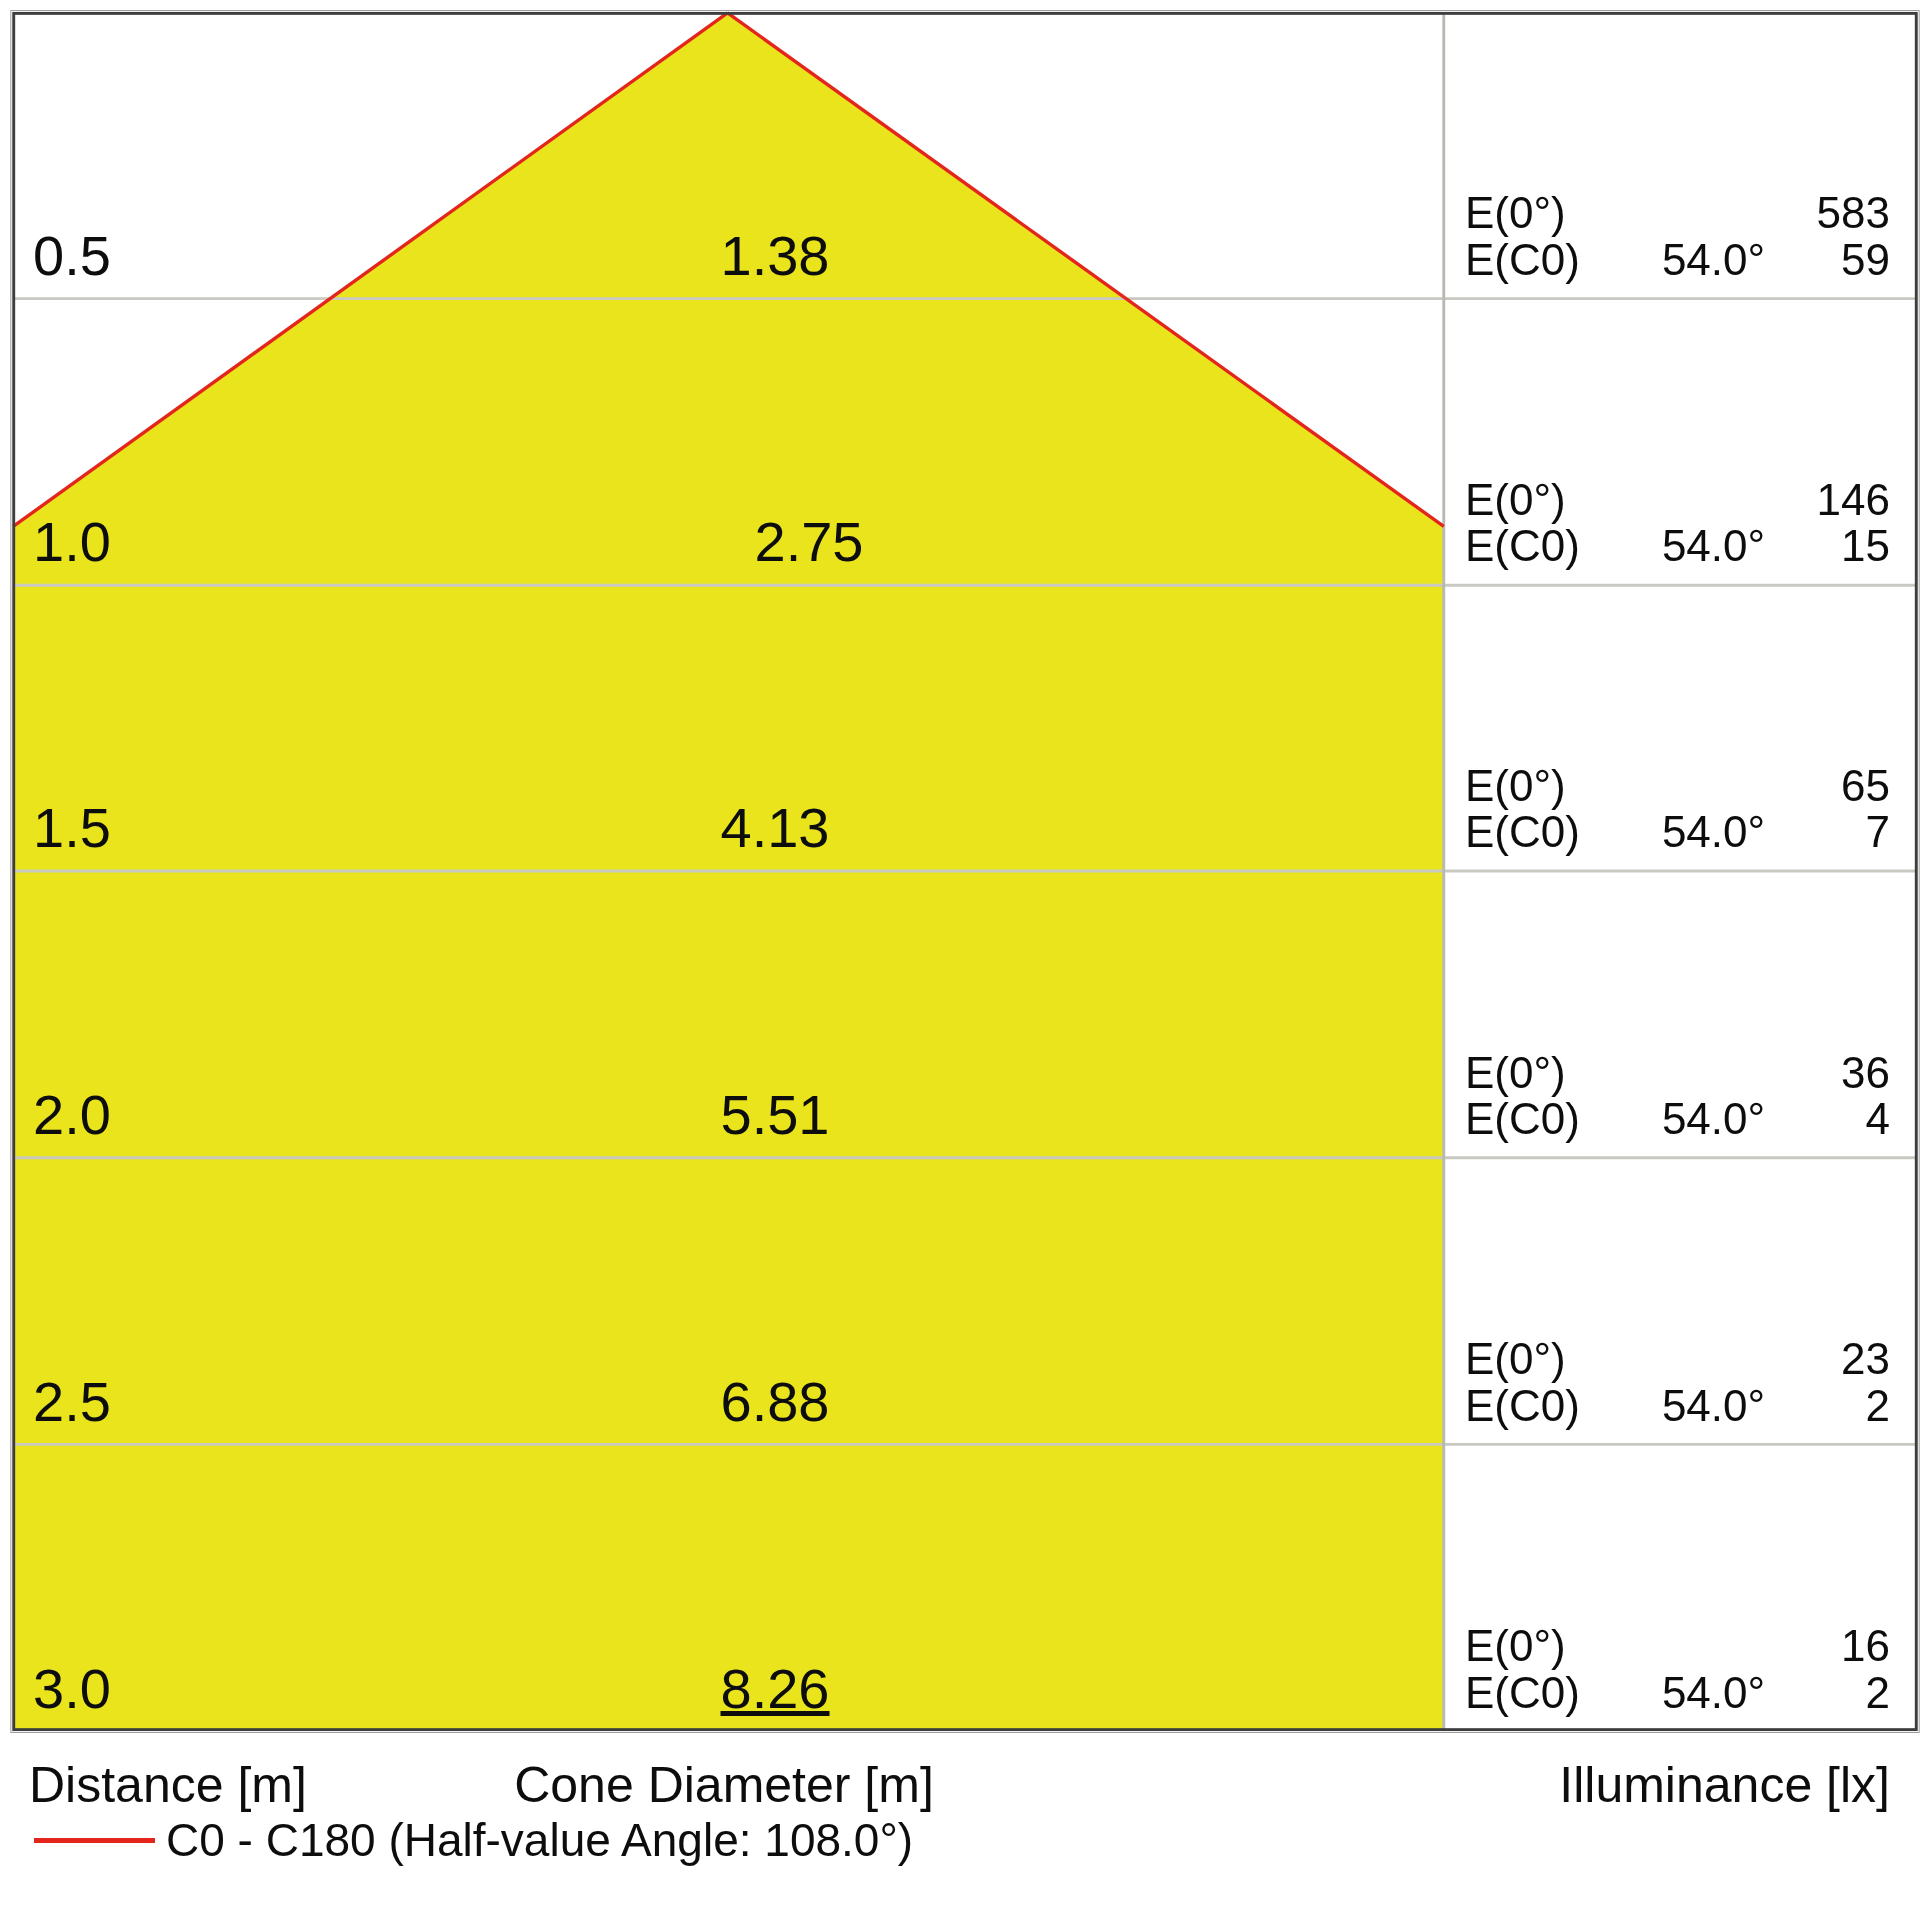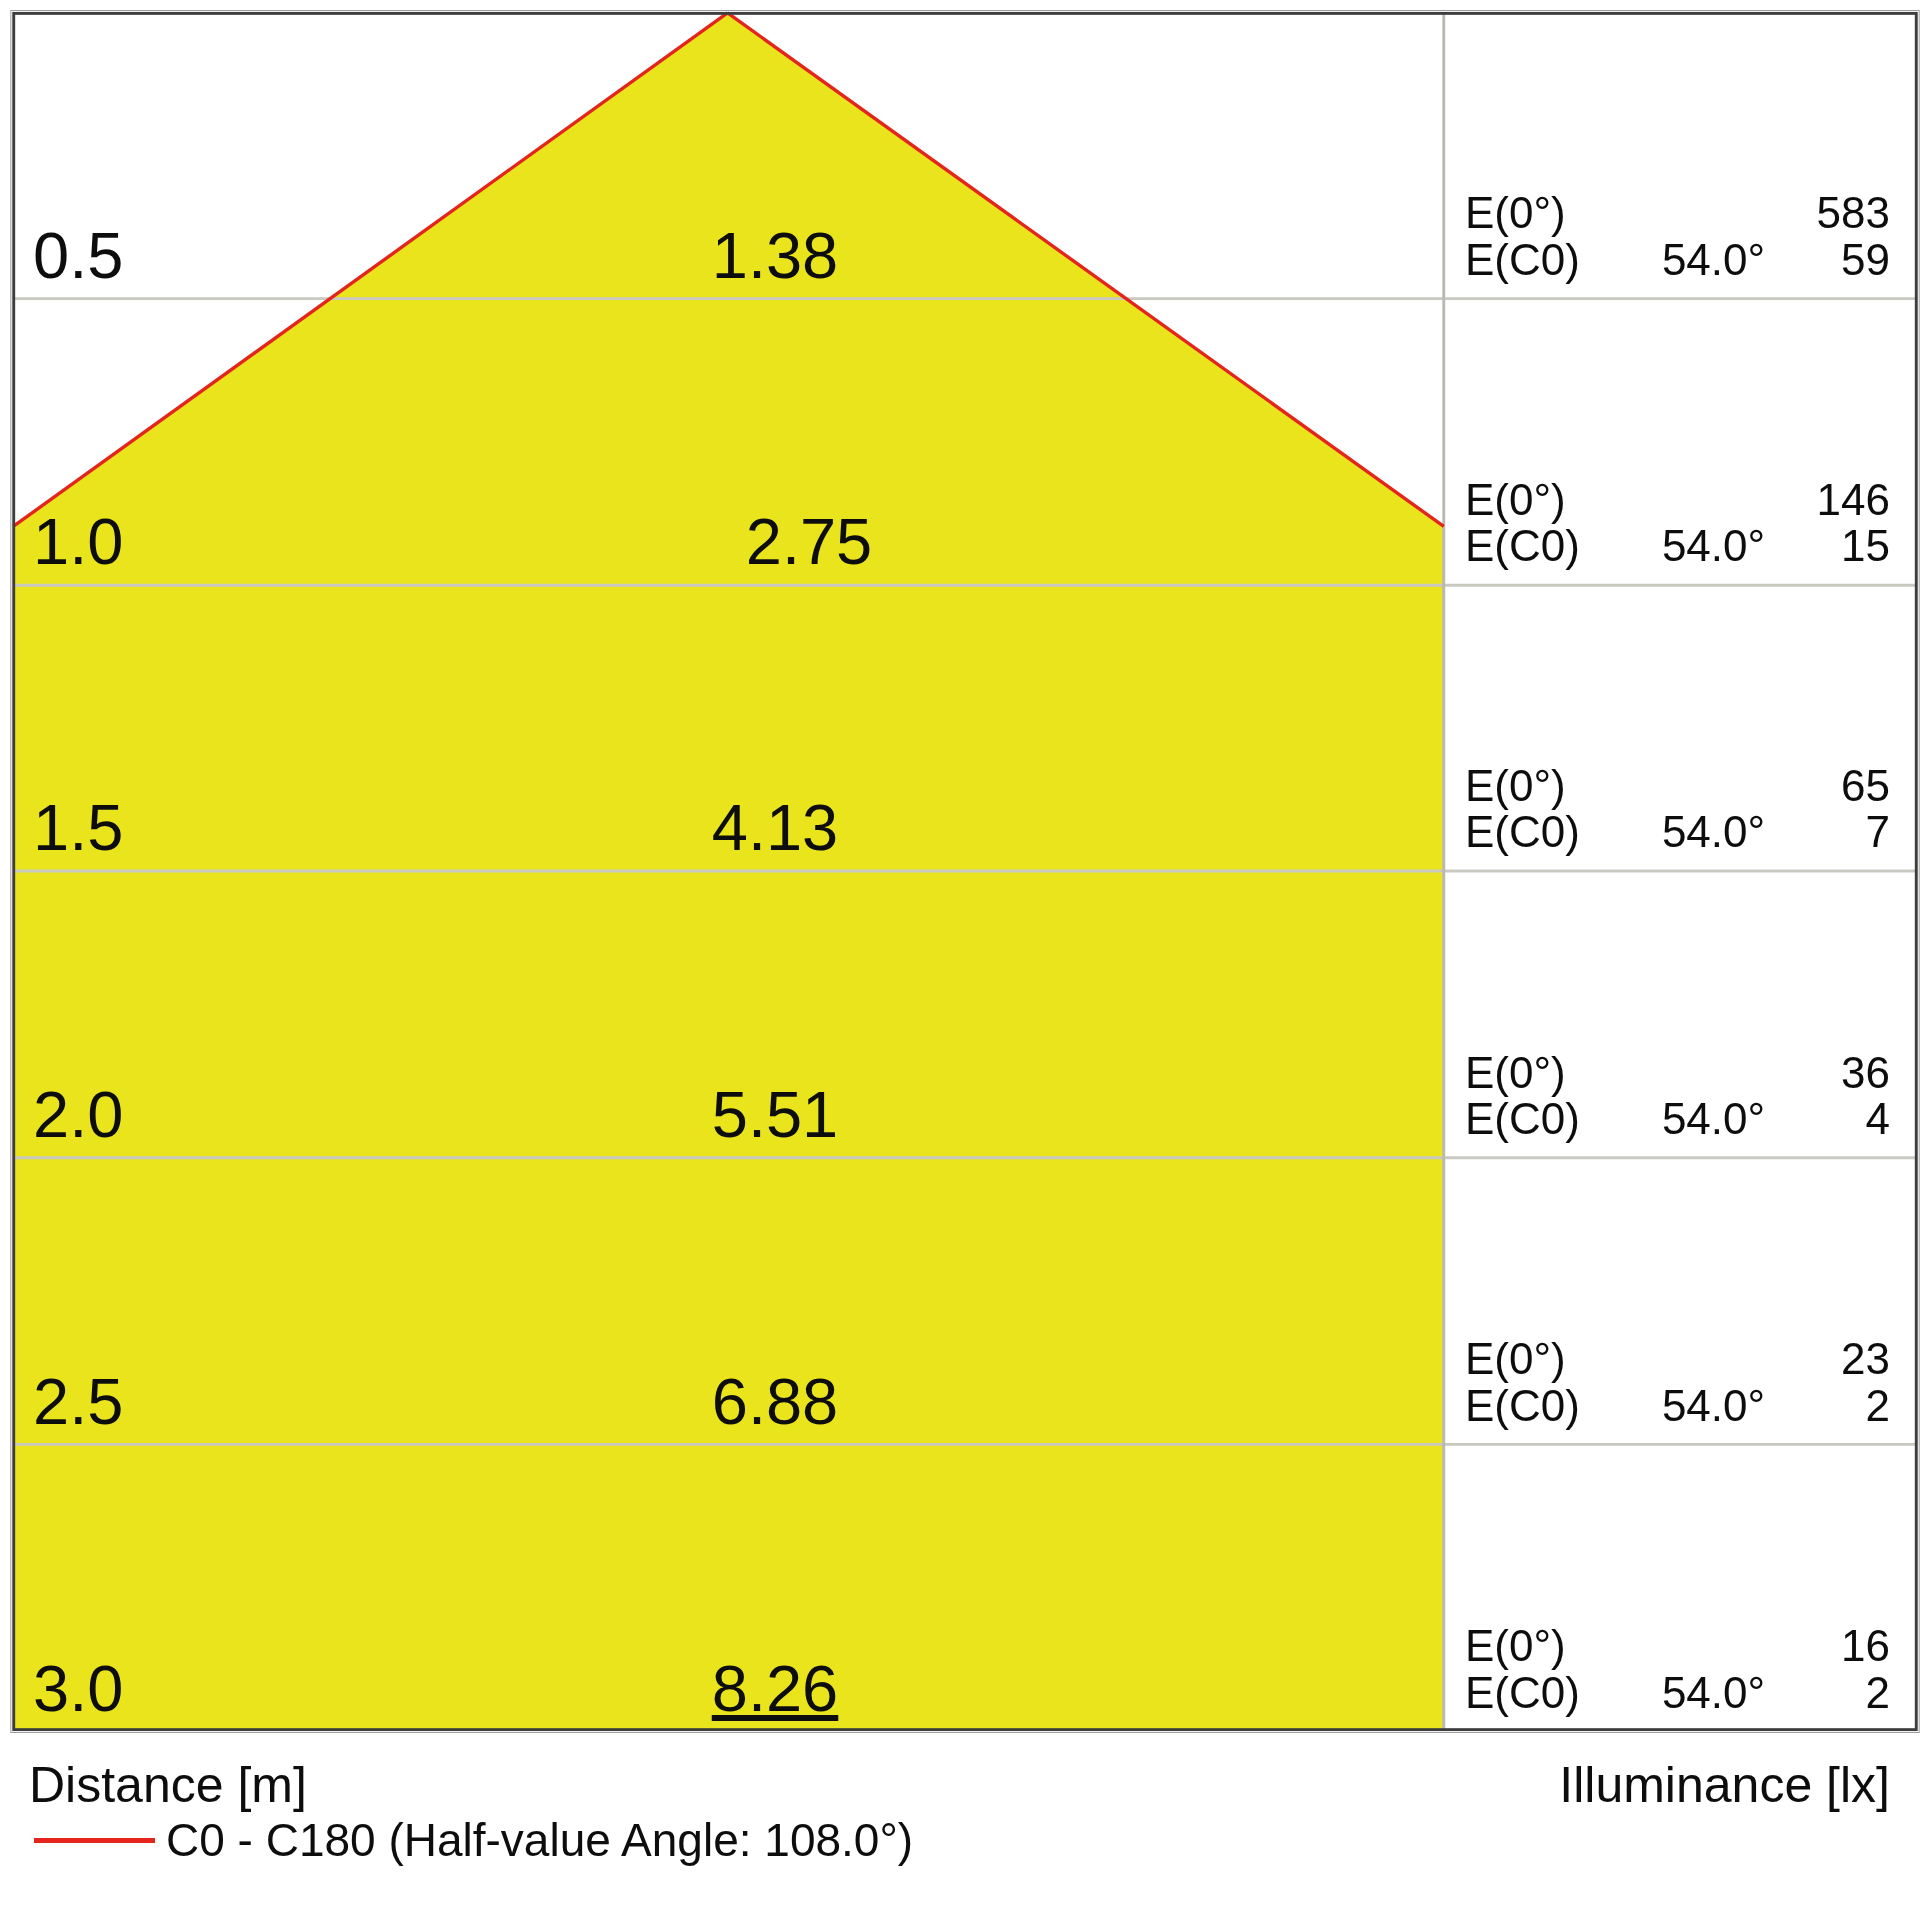--- a/index.html
+++ b/index.html
@@ -8,21 +8,21 @@
     width:1929px;height:1928px;
     background:#ffffff;
     font-family:"Liberation Sans", sans-serif;
     color:#0d0d0d;
     overflow:hidden;
   }
   .abs{position:absolute;}
   svg{display:block;}
   .lbl{
     position:absolute;
-    font-size:65px;
+    font-size:56px;
     line-height:58px;
     white-space:nowrap;
   }
   .diam{transform:translateX(-50%);margin-left:48px;}
   .erow{
     position:absolute;
     left:1465px;
     width:425px;
     display:flex;
     align-items:flex-end;
@@ -154,20 +154,21 @@
     <span class="eangle"></span>
     <span class="evalue">16</span>
   </div>
   <div class="erow" style="bottom:210px;">
     <span class="elabel">E(C0)</span>
     <span class="eangle">54.0°</span>
     <span class="evalue">2</span>
   </div>
 
   <div class="footer-lbl" style="left:29px;text-align:right;">Distance [m]</div>
+  <div class="footer-lbl" style="left:724px; transform:translateX(-50%);">Cone Diameter [m]</div>
   <div class="footer-lbl" style="right:39px;">Illuminance [lx]</div>
 
   <div class="legend">
     <div class="swatch"></div>
     <div class="ltext">C0 - C180 (Half-value Angle: 108.0°)</div>
   </div>
 
 </div>
 
 

